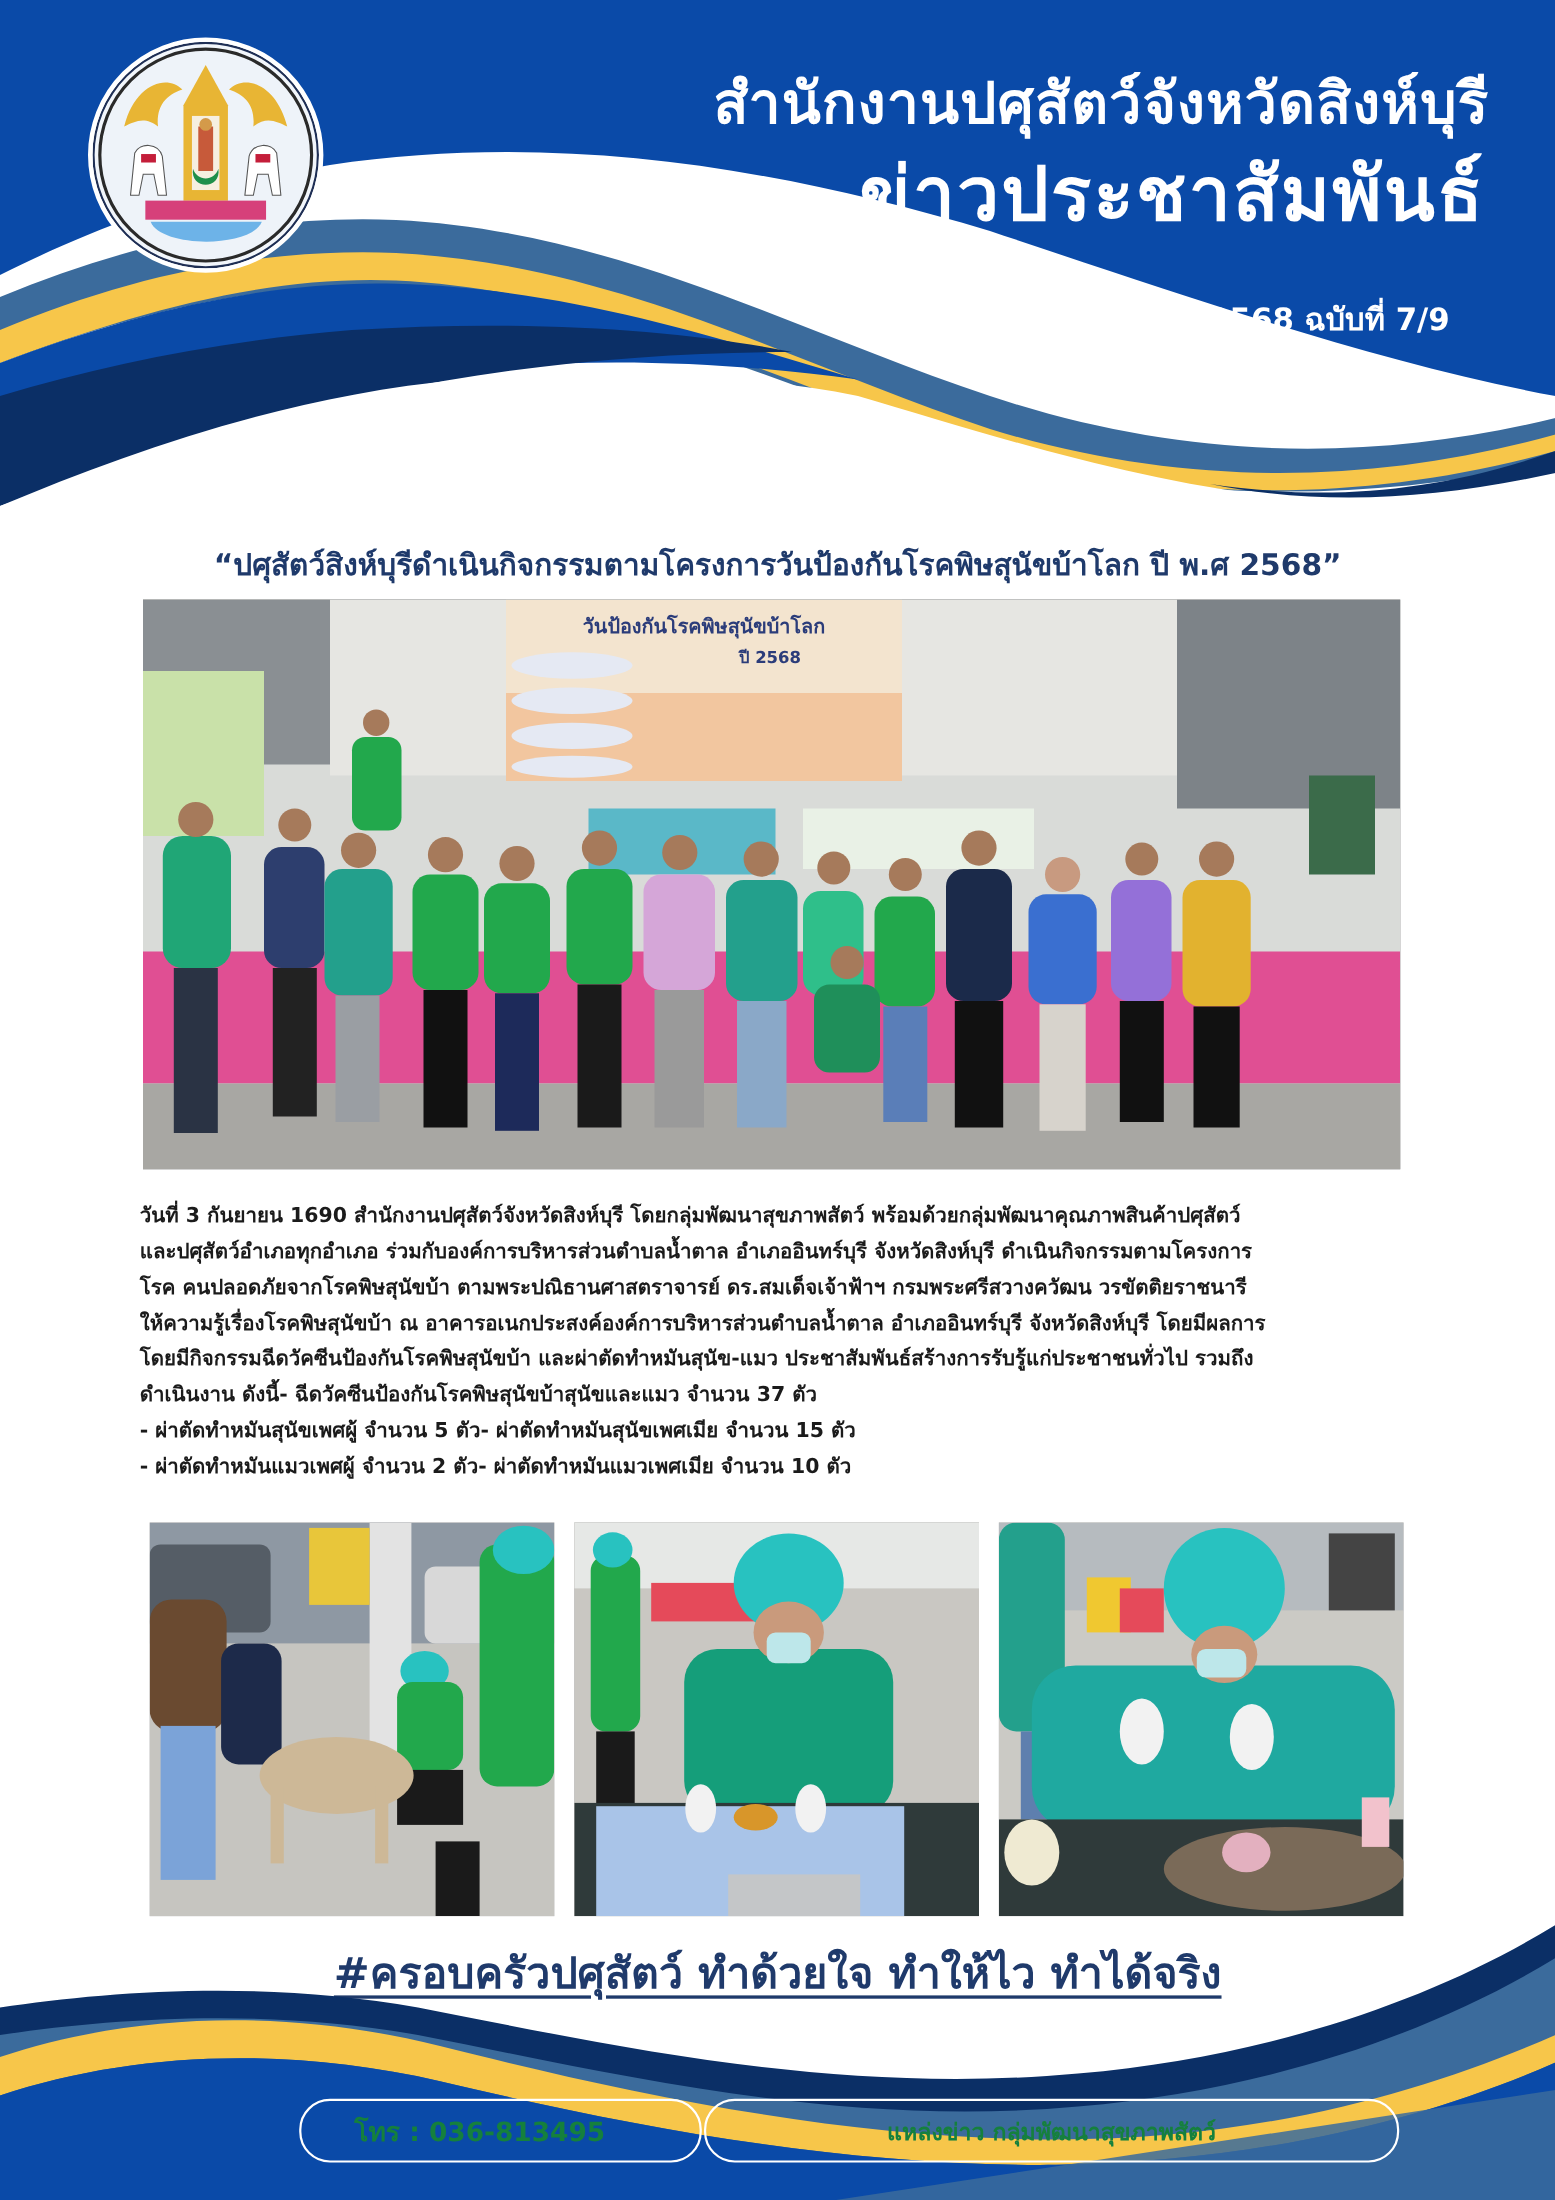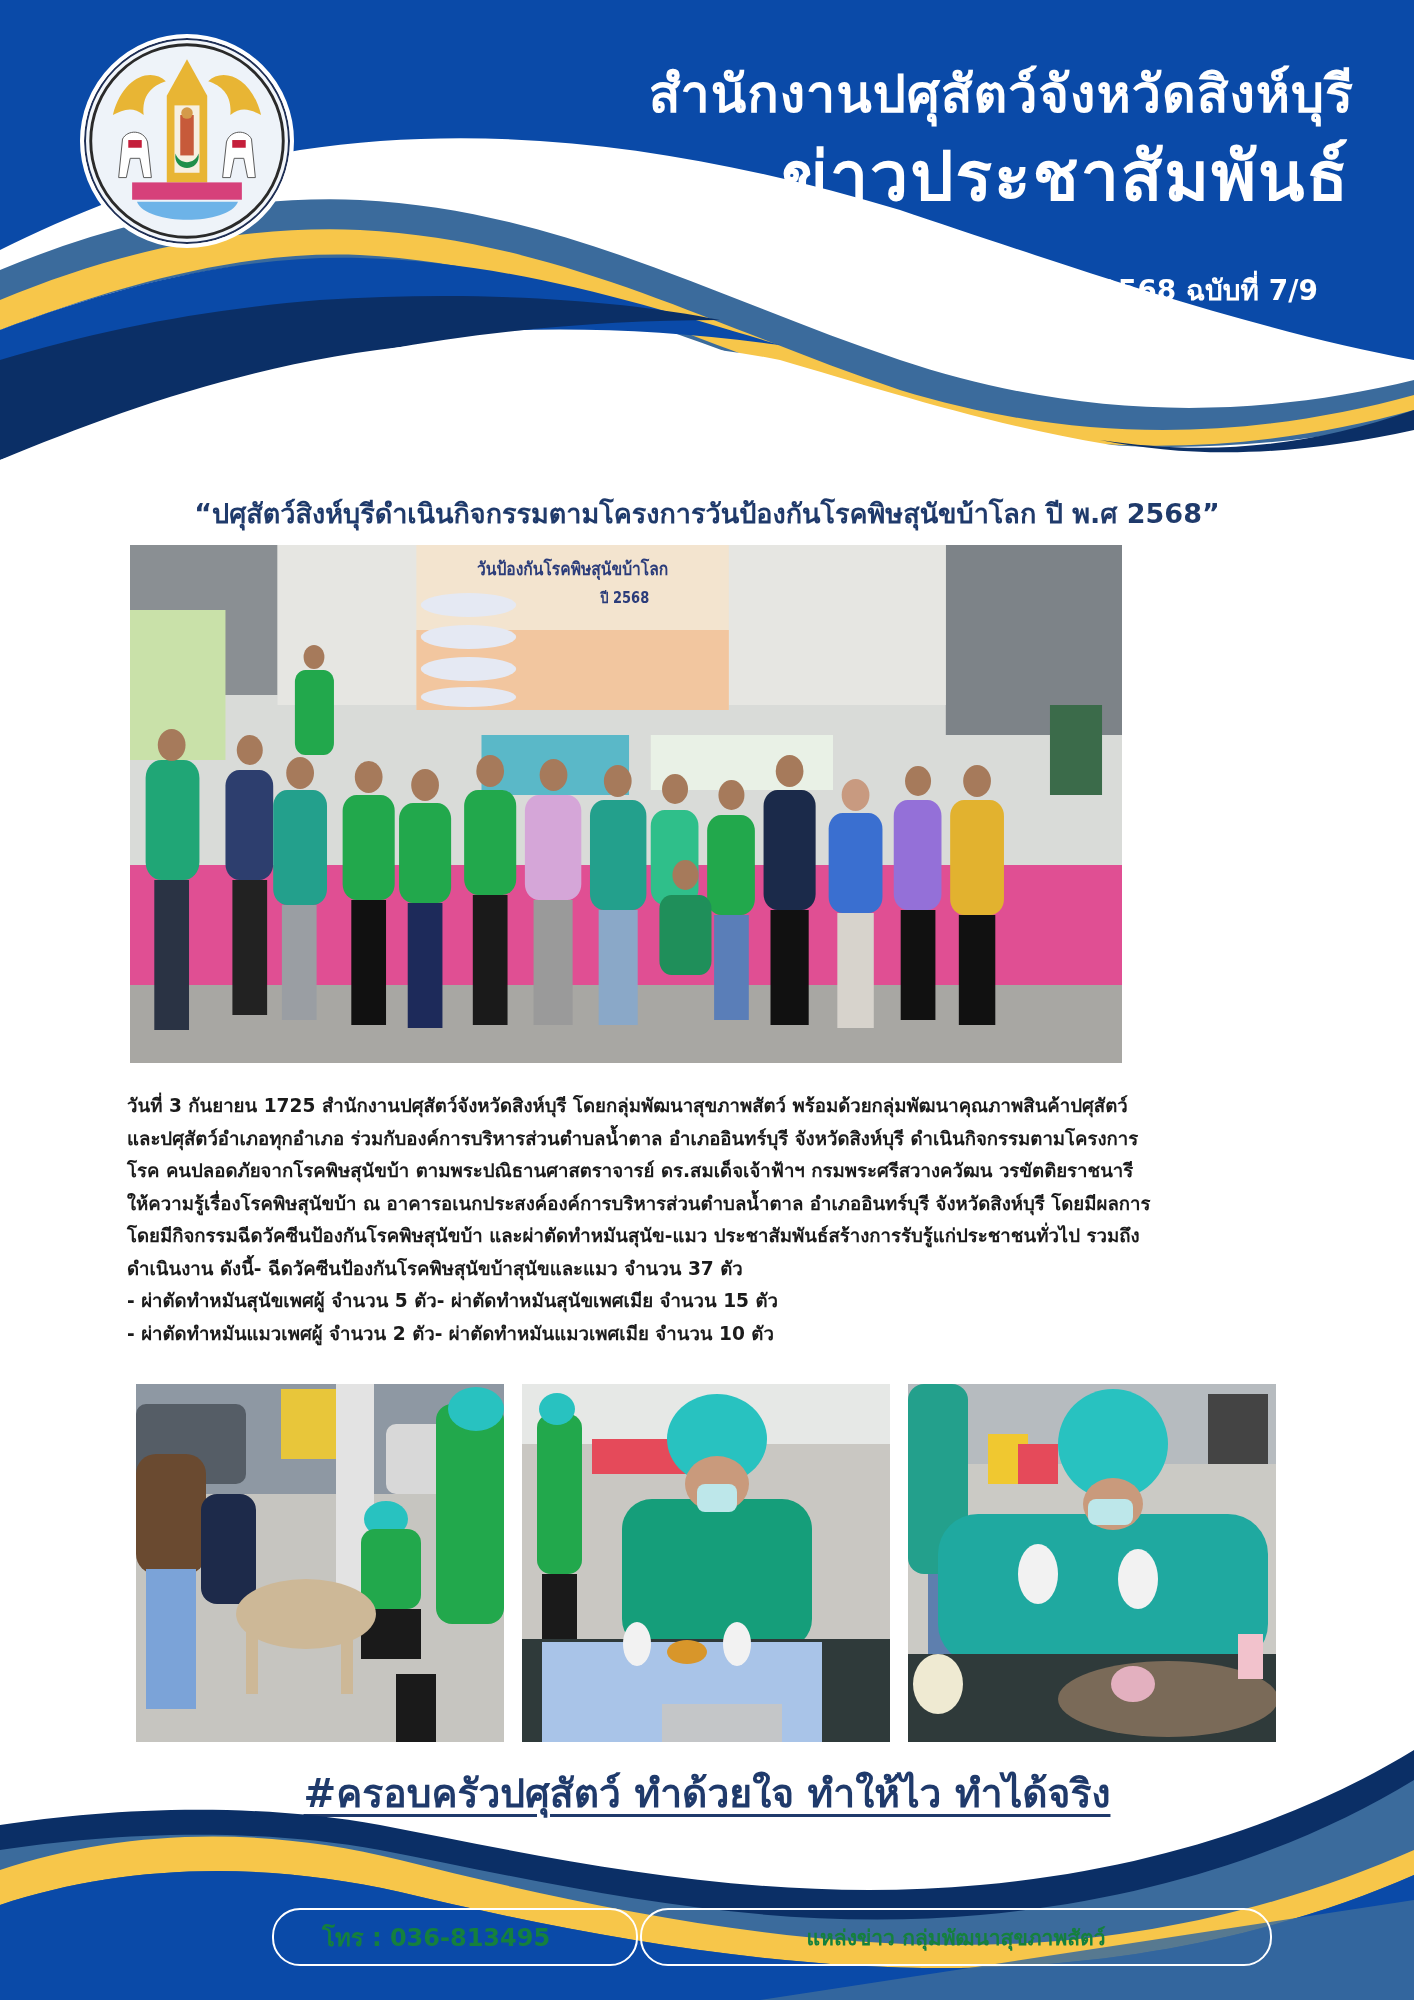--- a/index.html
+++ b/index.html
@@ -26,21 +26,21 @@
       position: absolute; right: 96px; top: 268px; width: 800px; text-align: right;
       color: #ffffff; font-size: 28px; font-weight: bold;
     }
 
     
     .headline {
       position: absolute; left: 120px; top: 492px; width: 1174px; text-align: center;
       color: #1f3a6b; font-size: 27px; font-weight: bold;
     }
     .main-photo {
-      position: absolute; left: 130px; top: 545px; width: 992px; height: 518px;
+      position: absolute; left: 130px; top: 545px; width: 1143px; height: 518px;
       overflow: hidden; background: #737373;
     }
     .main-photo svg { width: 100%; height: 100%; display: block; }
 
     .body-text {
       position: absolute; left: 127px; top: 1090px; width: 1170px;
       color: #1b1b1b; font-size: 18.6px; font-weight: bold; line-height: 32.5px;
     }
     .body-text p { white-space: nowrap; }
 
@@ -190,21 +190,21 @@
       <circle cx="976" cy="236" r="16" fill="#a67a5b"></circle>
       <rect x="190" y="125" width="45" height="85" rx="12" fill="#22a84c"></rect>
       <circle cx="212" cy="112" r="12" fill="#a67a5b"></circle>
     </g>
 
     <rect x="1060" y="160" width="60" height="90" fill="#3b6b4a"></rect>
   </svg>
 </div>
 
 <div class="body-text">
-  <p>วันที่ 3 กันยายน 1725 สำนักงานปศุสัตว์จังหวัดสิงห์บุรี โดยกลุ่มพัฒนาสุขภาพสัตว์ พร้อมด้วยกลุ่มพัฒนาคุณภาพสินค้าปศุสัตว์</p>
+  <p>วันที่ 3 กันยายน 1690 สำนักงานปศุสัตว์จังหวัดสิงห์บุรี โดยกลุ่มพัฒนาสุขภาพสัตว์ พร้อมด้วยกลุ่มพัฒนาคุณภาพสินค้าปศุสัตว์</p>
   <p>และปศุสัตว์อำเภอทุกอำเภอ ร่วมกับองค์การบริหารส่วนตำบลน้ำตาล อำเภออินทร์บุรี จังหวัดสิงห์บุรี ดำเนินกิจกรรมตามโครงการ</p>
   <p>โรค คนปลอดภัยจากโรคพิษสุนัขบ้า ตามพระปณิธานศาสตราจารย์ ดร.สมเด็จเจ้าฟ้าฯ กรมพระศรีสวางควัฒน วรขัตติยราชนารี</p>
   <p>ให้ความรู้เรื่องโรคพิษสุนัขบ้า ณ อาคารอเนกประสงค์องค์การบริหารส่วนตำบลน้ำตาล อำเภออินทร์บุรี จังหวัดสิงห์บุรี โดยมีผลการ</p>
   <p>โดยมีกิจกรรมฉีดวัคซีนป้องกันโรคพิษสุนัขบ้า และผ่าตัดทำหมันสุนัข-แมว ประชาสัมพันธ์สร้างการรับรู้แก่ประชาชนทั่วไป รวมถึง</p>
   <p>ดำเนินงาน ดังนี้- ฉีดวัคซีนป้องกันโรคพิษสุนัขบ้าสุนัขและแมว จำนวน 37 ตัว</p>
   <p>- ผ่าตัดทำหมันสุนัขเพศผู้ จำนวน 5 ตัว- ผ่าตัดทำหมันสุนัขเพศเมีย จำนวน 15 ตัว</p>
   <p>- ผ่าตัดทำหมันแมวเพศผู้ จำนวน 2 ตัว- ผ่าตัดทำหมันแมวเพศเมีย จำนวน 10 ตัว</p>
 </div>
 
 <div class="photo-row">

